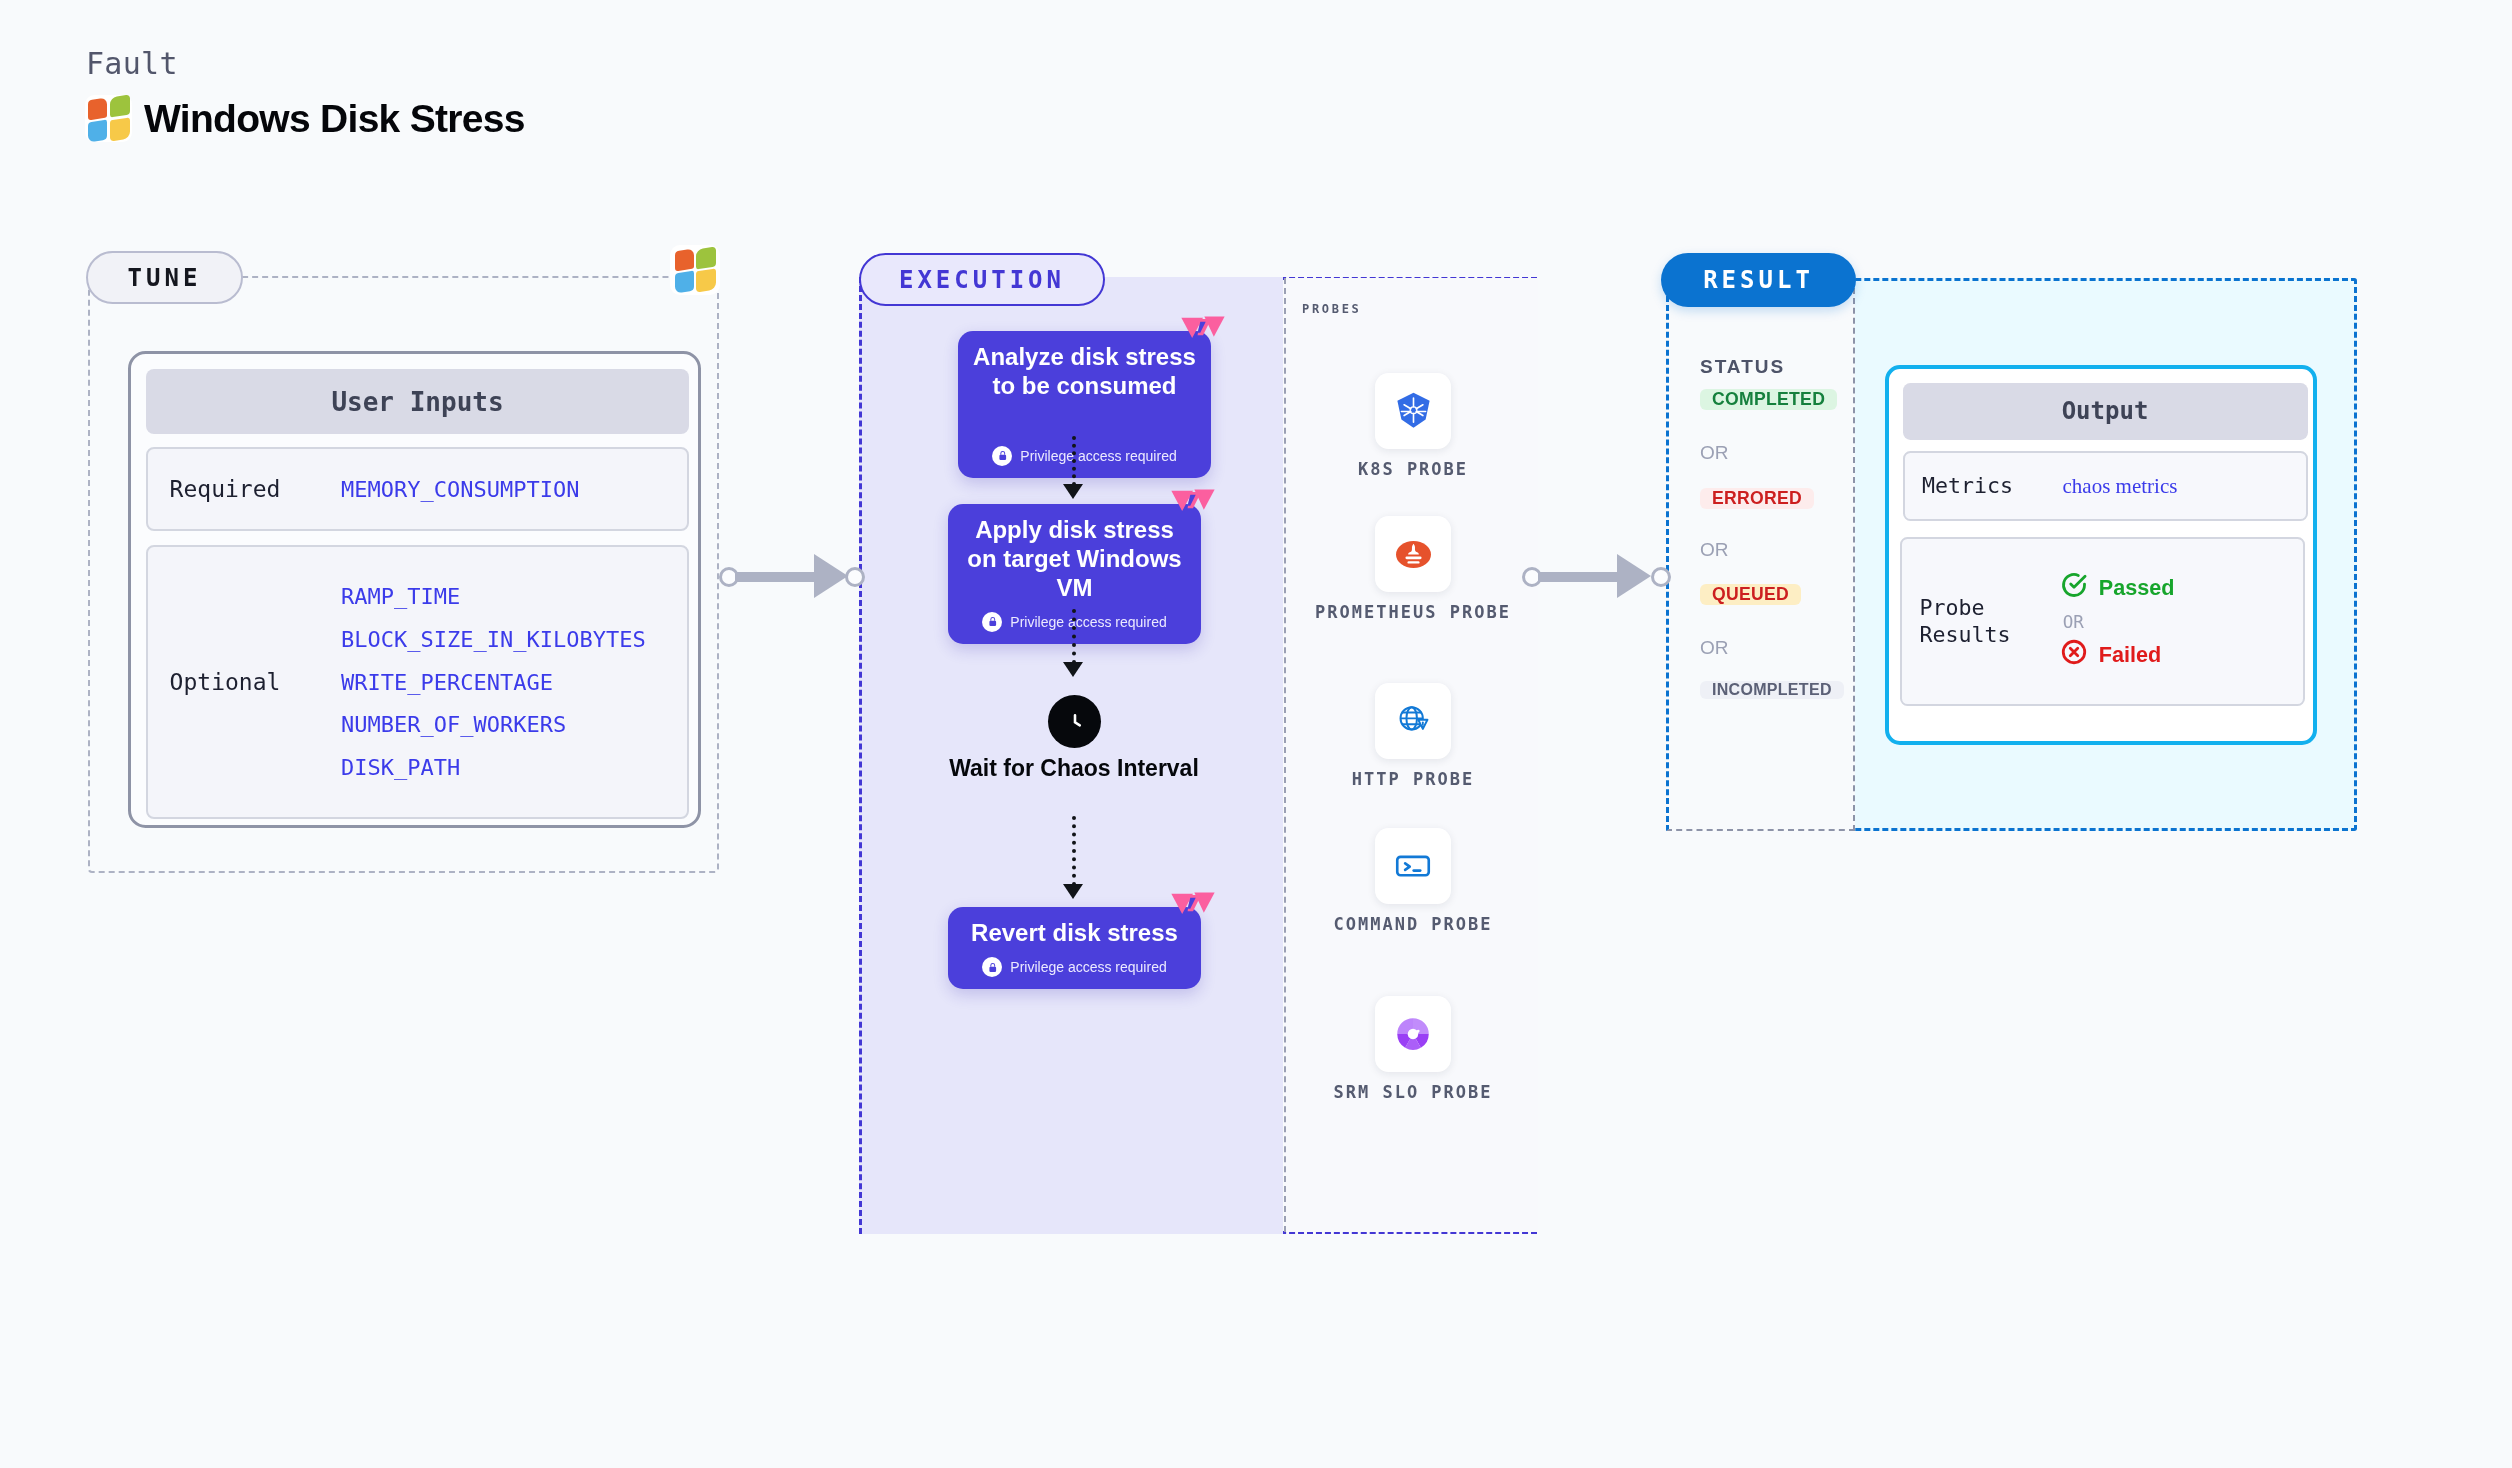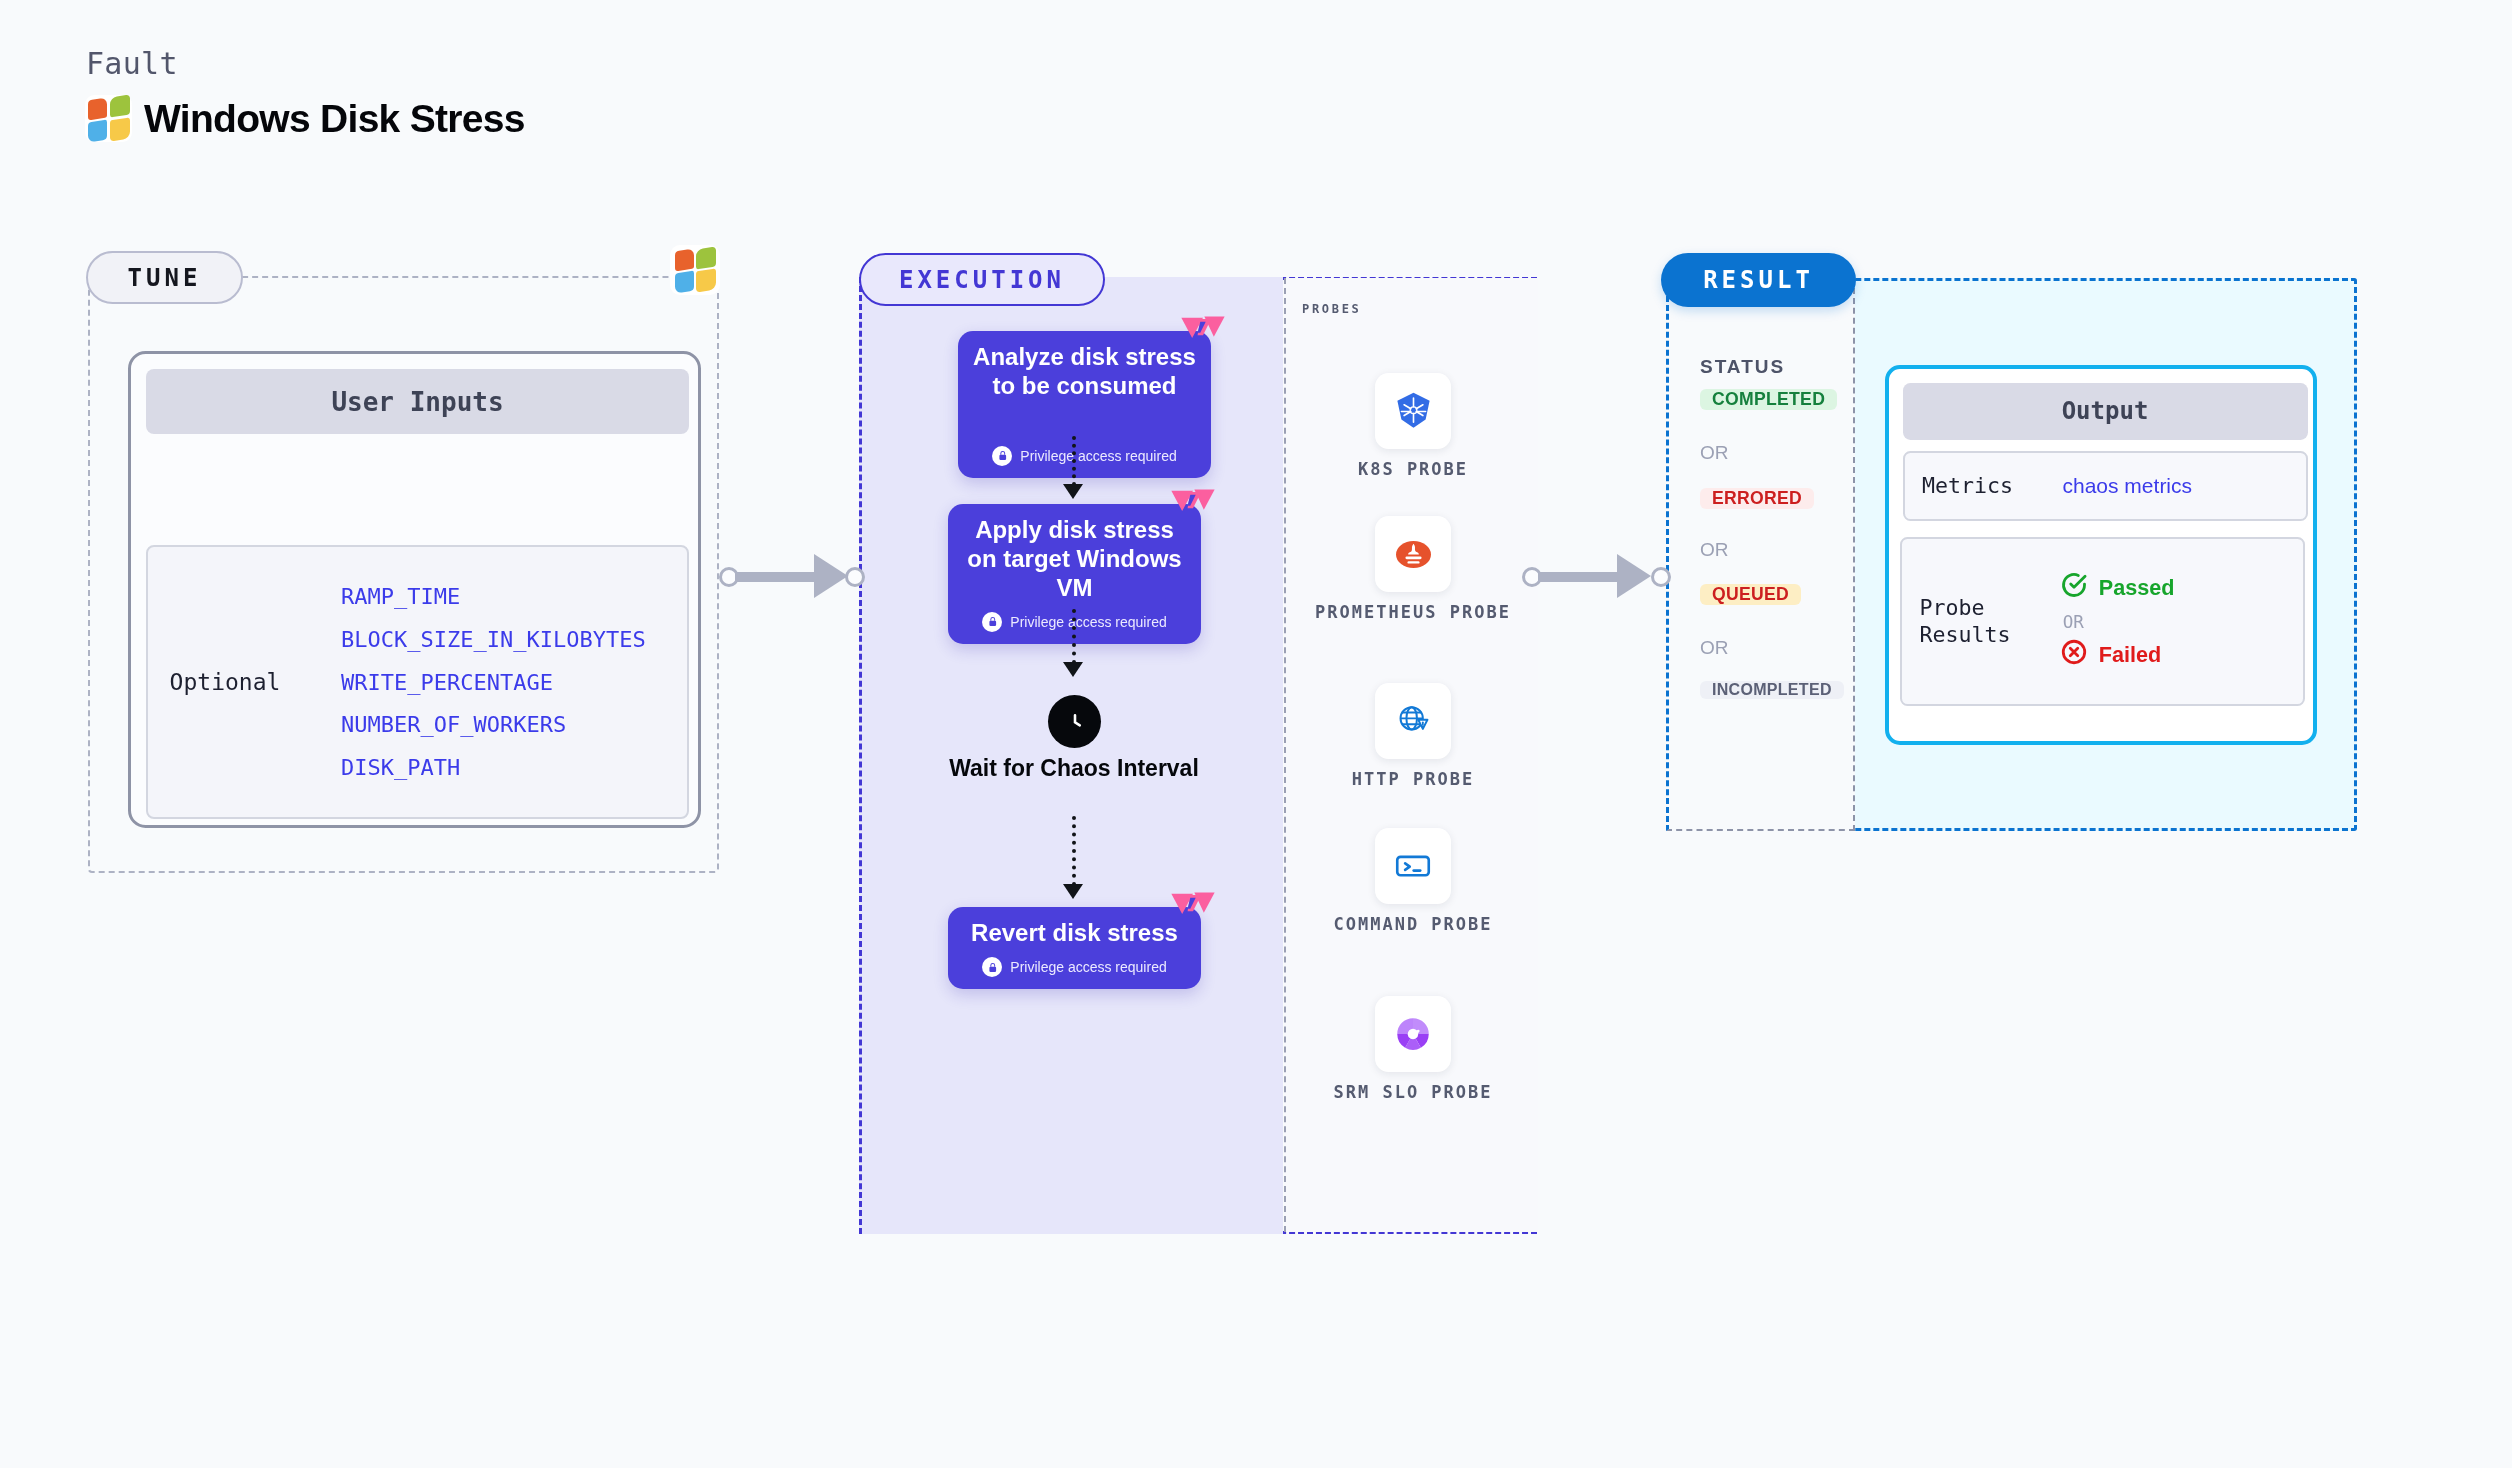--- a/index.html
+++ b/index.html
@@ -173,21 +173,21 @@
               display: flex; align-items: center; justify-content: center;
               font-family: "DejaVu Sans Mono", monospace; font-size: 24px; font-weight: 700; color: #3e4356; }
   .out-metrics { position: absolute; left: 13.5px; top: 82px; width: 405px; height: 70px;
                  border: 2px solid #d3d6e0; border-radius: 7.4px; background: #f7f8fc;
                  display: flex; align-items: center; }
   .out-probes { position: absolute; left: 11px; top: 168px; width: 405px; height: 169px;
                 border: 2px solid #d3d6e0; border-radius: 7.4px; background: #f7f8fc;
                 display: flex; align-items: center; }
   .out-lbl { font-family: "DejaVu Sans Mono", monospace; font-size: 21.6px; color: #1d2030;
              width: 158px; padding-left: 17.6px; flex: none; line-height: 1.25; }
-  .out-val { font-family: Liberation Sans, sans-serif; font-size: 21px; color: #3b3bea; }
+  .out-val { font-family: Liberation Serif, serif; font-size: 21px; color: #3b3bea; }
   .pr-stack { display: flex; flex-direction: column; gap: 6.8px; justify-content: center; }
   .pr-row { display: flex; align-items: center; gap: 10.8px; font-size: 21.6px; font-weight: 700; }
   .pr-or { font-family: "DejaVu Sans Mono", monospace; font-size: 17.6px; color: #9ba0b4; padding-left: 2.7px; }
 </style>
 </head>
 <body>
 
 <div class="stage">
 
   <div class="hdr-kicker">Fault</div>
@@ -208,20 +208,26 @@
       <i class="a"></i>
         <i class="b"></i>
         <i class="c"></i>
         <i class="d"></i>
     </div>
   </div>
 
   <div class="tune-card">
     <div class="ui-head">User Inputs</div>
 
+    <div class="io-box io-req">
+      <div class="io-label">Required</div>
+      <div class="io-vals">
+        <div class="io-val">MEMORY_CONSUMPTION</div>
+      </div>
+    </div>
 
     <div class="io-box io-opt">
       <div class="io-label">Optional</div>
       <div class="io-vals">
         <div class="io-val">RAMP_TIME</div>
         <div class="io-val">BLOCK_SIZE_IN_KILOBYTES</div>
         <div class="io-val">WRITE_PERCENTAGE</div>
         <div class="io-val">NUMBER_OF_WORKERS</div>
         <div class="io-val">DISK_PATH</div>
       </div>

